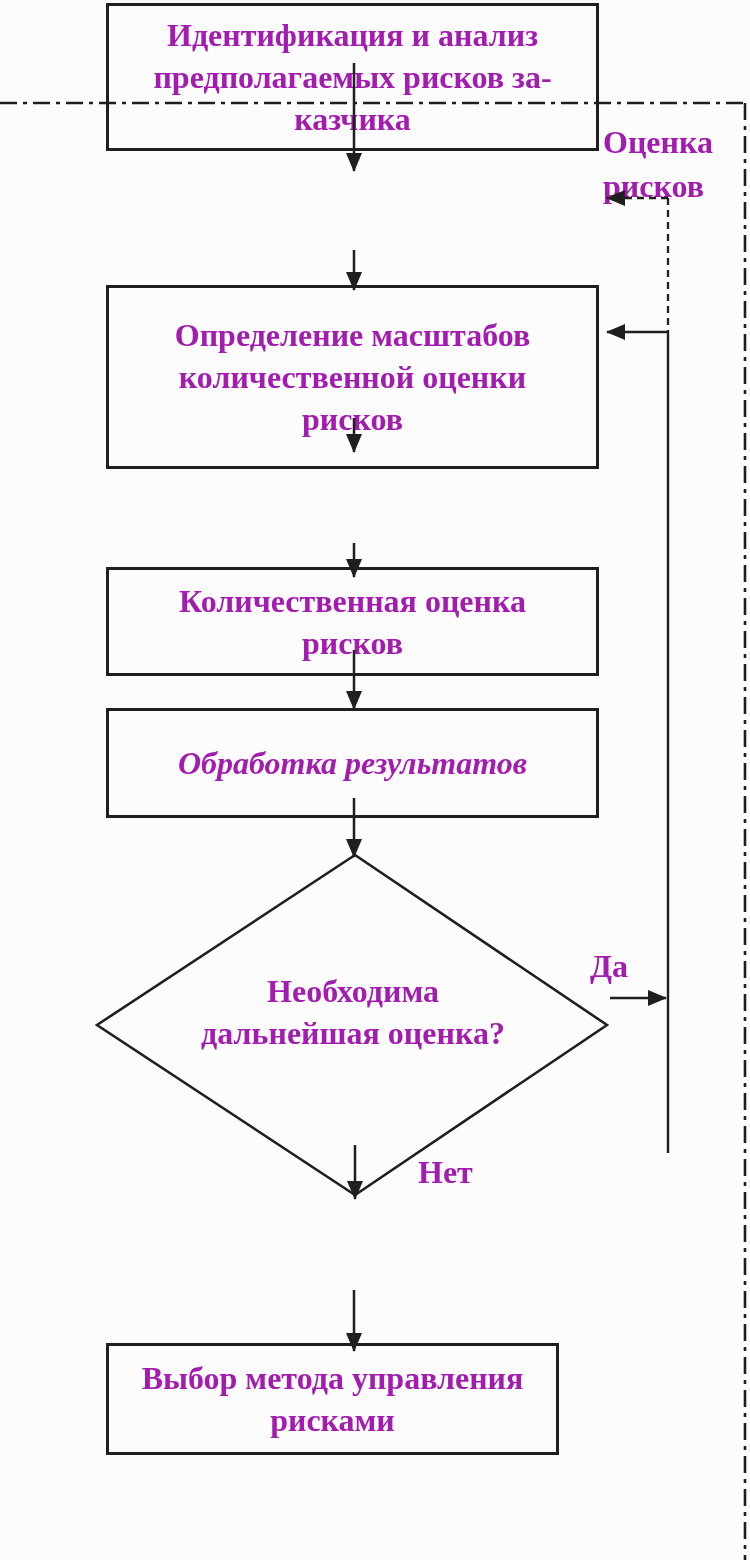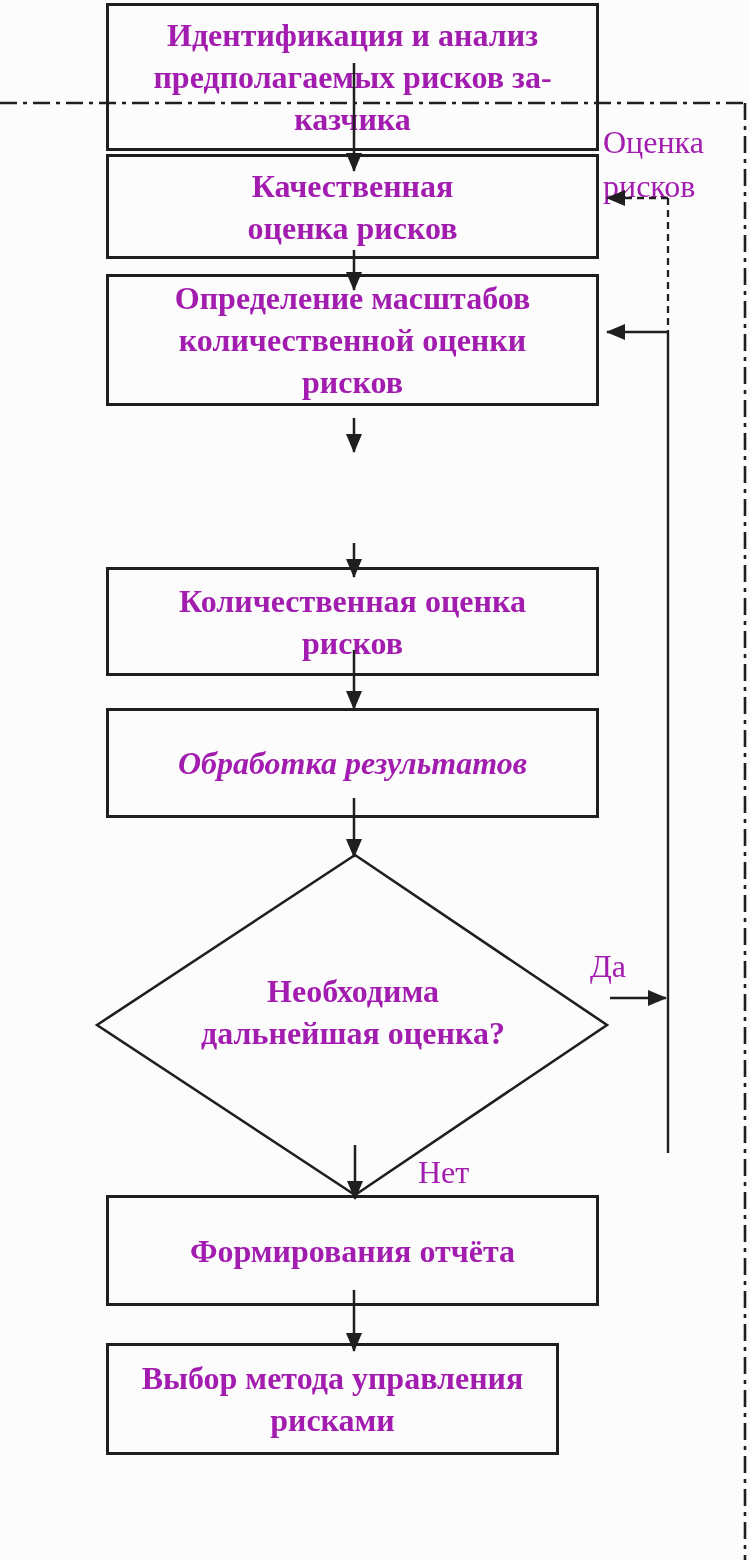--- a/index.html
+++ b/index.html
@@ -8,59 +8,56 @@
     font-family:"Liberation Serif","DejaVu Serif",serif;color:#a21caf;overflow:hidden;
   }
   .node{
     position:absolute;box-sizing:border-box;border:3px solid #1f1f1f;
     display:flex;align-items:center;justify-content:center;text-align:center;
     white-space:pre-line;font-size:32px;line-height:42px;font-weight:bold;
     background:transparent;
   }
   .freelabel{
     position:absolute;white-space:pre-line;font-size:32px;line-height:44px;
-    font-weight:normal;text-align:left;
+    font-weight:bold;text-align:left;
   }
   .diamond-text{
     position:absolute;display:flex;align-items:center;justify-content:center;
     text-align:center;white-space:pre-line;font-size:32px;line-height:42px;
     font-weight:bold;padding-bottom:26px;box-sizing:border-box;
   }
   svg.overlay{position:absolute;left:0;top:0;pointer-events:none;}
   
   #b1{left:106px;top:3px;width:493px;height:148px;}
   #b2{left:106px;top:154px;width:493px;height:105px;}
-  #b3{left:106px;top:274px;width:493px;height:132px;}
+  #b3{left:106px;top:285px;width:493px;height:184px;}
   #b4{left:106px;top:443px;width:493px;height:111px;}
   #b5{left:106px;top:567px;width:493px;height:109px;}
   #b6{left:106px;top:708px;width:493px;height:110px;font-style:italic;}
   #b7{left:106px;top:1195px;width:493px;height:111px;}
   #b8{left:106px;top:1343px;width:453px;height:112px;}
   #dtext{left:162px;top:855px;width:382px;height:340px;}
   #lbl-boundary{left:603px;top:120px;width:145px;}
   #lbl-yes{left:590px;top:944px;}
   #lbl-no{left:418px;top:1150px;}
 </style>
 </head>
 <body>
 
 <div id="canvas">
 
   <div class="node" id="b1">Идентификация и анализ
 предполагаемых рисков за-
 казчика</div>
-  <div class="node" id="b2">Качественная
-оценка рисков</div>
   <div class="node" id="b3">Определение масштабов
 количественной оценки
 рисков</div>
   <div class="node" id="b5">Количественная оценка
 рисков</div>
   <div class="node" id="b6">Обработка результатов</div>
-  <div class="node" id="b7">Формирования отчёта</div>
   <div class="node" id="b8">Выбор метода управления
 рисками</div>
 
   <div class="diamond-text" id="dtext">Необходима
 дальнейшая оценка?</div>
 
   <div class="freelabel" id="lbl-boundary">Оценка
 рисков</div>
   <div class="freelabel" id="lbl-yes">Да</div>
   <div class="freelabel" id="lbl-no">Нет</div>

